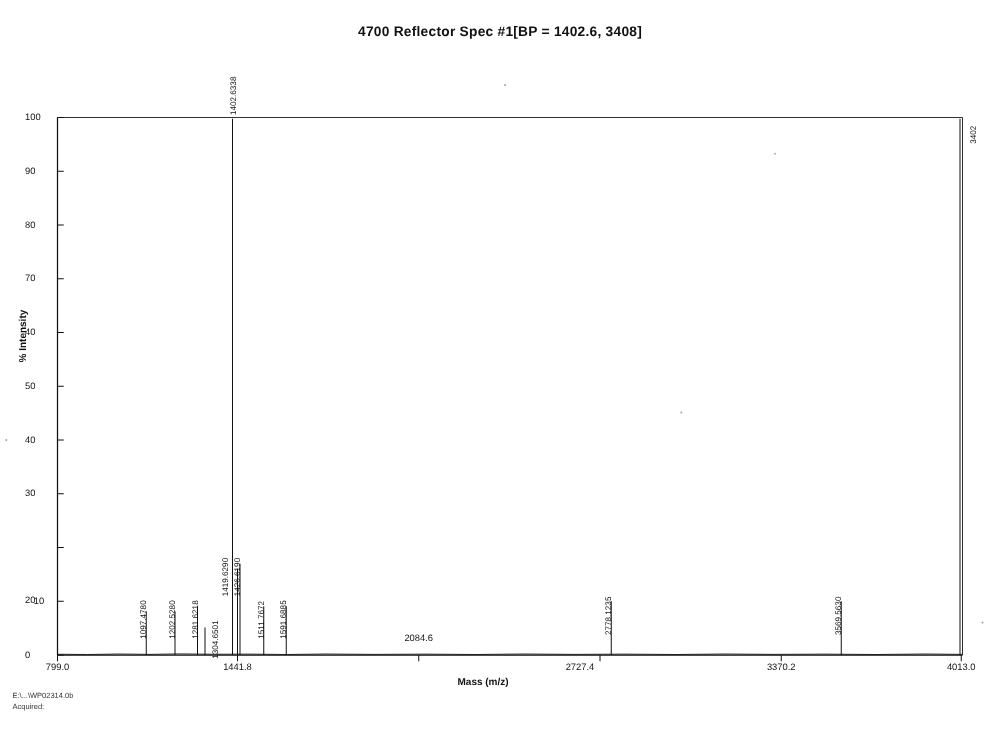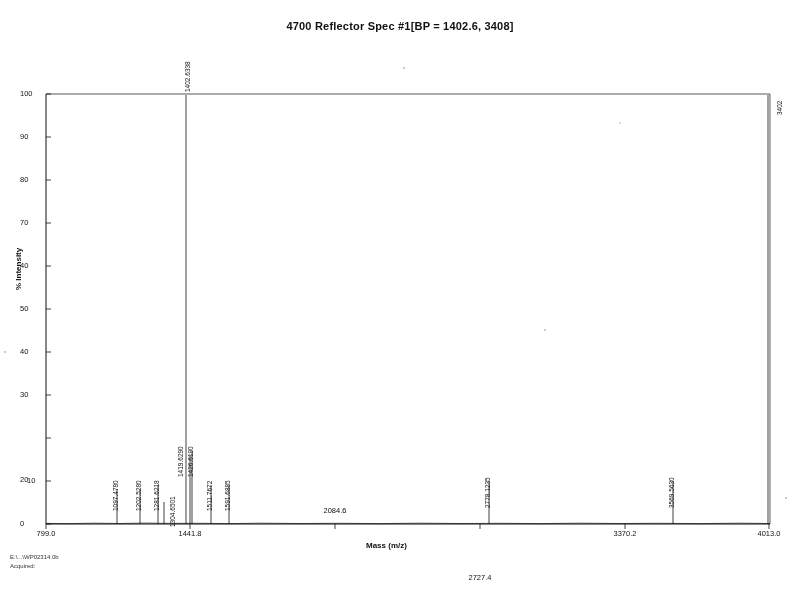--- a/index.html
+++ b/index.html
@@ -158,21 +158,21 @@
   <div class="ytick" style="left:20px; top:304px;">50</div>
   <div class="ytick" style="left:20px; top:261px;">40</div>
   <div class="ytick" style="left:20px; top:218px;">70</div>
   <div class="ytick" style="left:20px; top:175px;">80</div>
   <div class="ytick" style="left:20px; top:132px;">90</div>
   <div class="ytick" style="left:20px; top:89px;">100</div>
 
   <div class="xtick" style="left:23px; top:529px;">799.0</div>
   <div class="xtick" style="left:167px; top:529px;">1441.8</div>
   <div class="xtick" style="left:312px; top:506px;">2084.6</div>
-  <div class="xtick" style="left:457px; top:529px;margin-top:44px;">2727.4</div>
+  <div class="xtick" style="left:441px; top:529px;">2727.4</div>
   <div class="xtick" style="left:602px; top:529px;">3370.2</div>
   <div class="xtick" style="left:746px; top:529px;">4013.0</div>
 
   <div class="ylabel">% Intensity</div>
   <div class="xlabel">Mass (m/z)</div>
 
   <div class="peaklabel" style="left:119px; top:504px;">1097.4780</div>
   <div class="peaklabel" style="left:142px; top:504px;">1202.5280</div>
   <div class="peaklabel" style="left:160px; top:504px;">1281.6218</div>
   <div class="peaklabel" style="left:176px; top:520px;">1304.6501</div>

